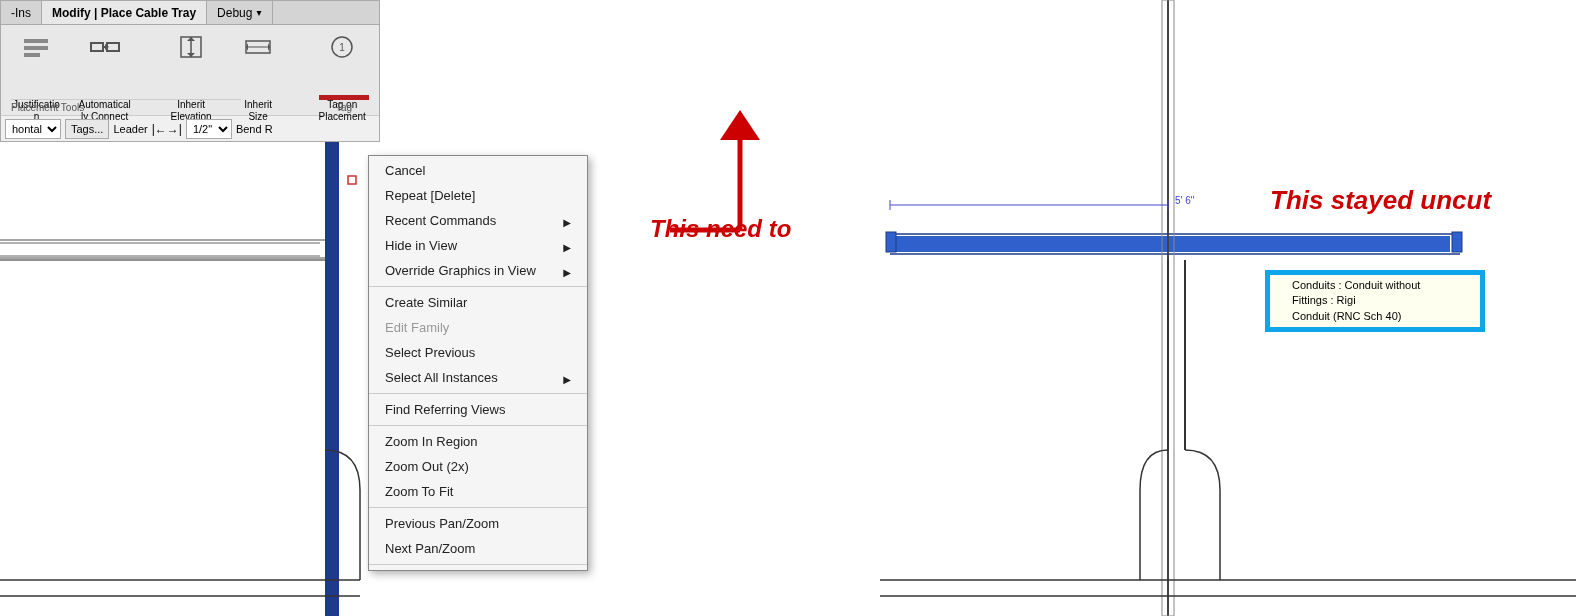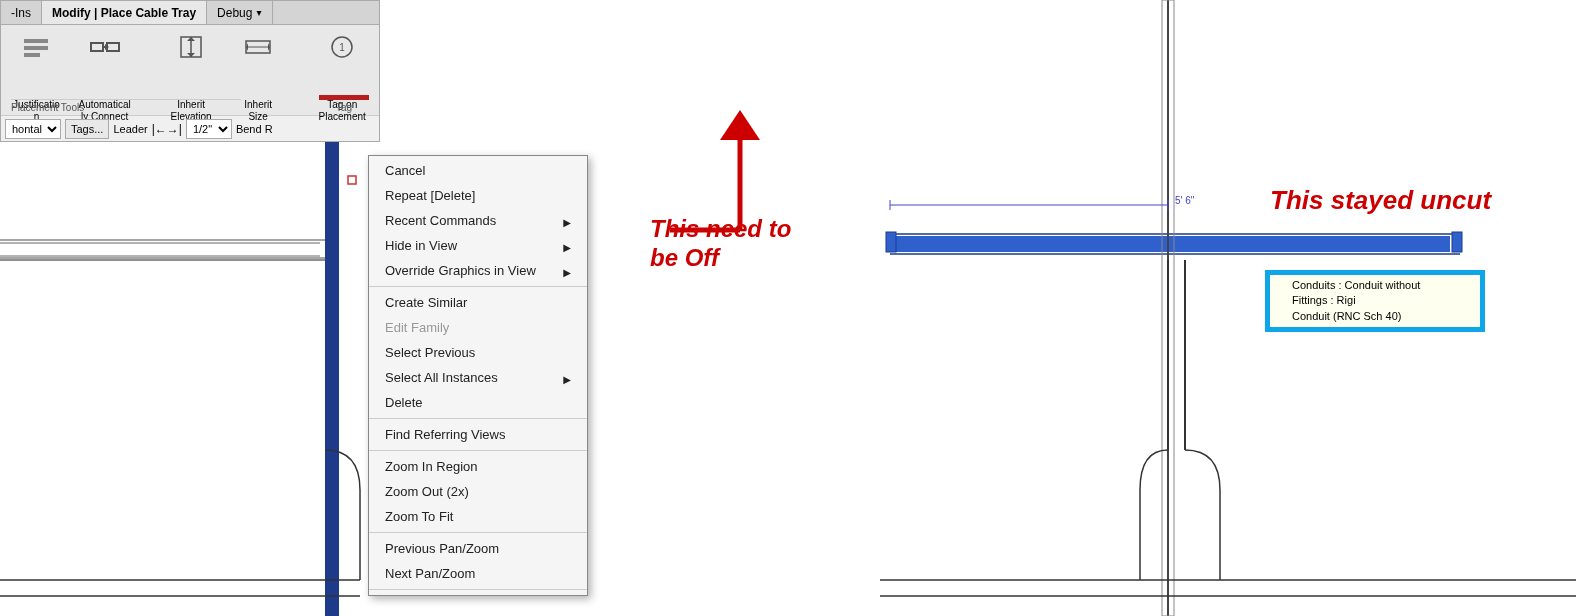--- a/index.html
+++ b/index.html
@@ -382,23 +382,20 @@
   <div class="menu-item disabled">
     <span>Edit Family</span>
   </div>
   <div class="menu-item">
     <span>Select Previous</span>
   </div>
   <div class="menu-item">
     <span>Select All Instances</span>
     <span class="menu-arrow">▶</span>
   </div>
-  <div class="menu-item">
-    <span>Delete</span>
-  </div>
   <div class="menu-separator"></div>
   <div class="menu-item">
     <span>Find Referring Views</span>
   </div>
   <div class="menu-separator"></div>
   <div class="menu-item">
     <span>Zoom In Region</span>
   </div>
   <div class="menu-item">
     <span>Zoom Out (2x)</span>
@@ -420,21 +417,20 @@
 <svg class="annotation-arrow" style="position:absolute; top:100px; left:660px; width:160px; height:140px; z-index:60;" xmlns="http://www.w3.org/2000/svg">
 
   <line x1="80" y1="130" x2="80" y2="30" stroke="#cc0000" stroke-width="5"></line>
   <polygon points="60,40 100,40 80,10" fill="#cc0000"></polygon>
 
   <line x1="10" y1="130" x2="80" y2="130" stroke="#cc0000" stroke-width="5"></line>
 </svg>
 
 <div class="annotation-text" style="top: 215px; left: 650px; font-size:24px; color:#cc0000;">
   <div>This need to</div>
-  <div>be Off</div>
 </div>
 
 <div class="annotation-text" style="top:185px; left:1270px; font-size:26px; color:#cc0000;">This stayed uncut</div>
 
 <div class="tooltip-box" style="top:270px; left:1265px;">
   <div>Conduits : Conduit without Fittings : Rigi</div>
   <div>Conduit (RNC Sch 40)</div>
 </div>
 
 </body></html>

